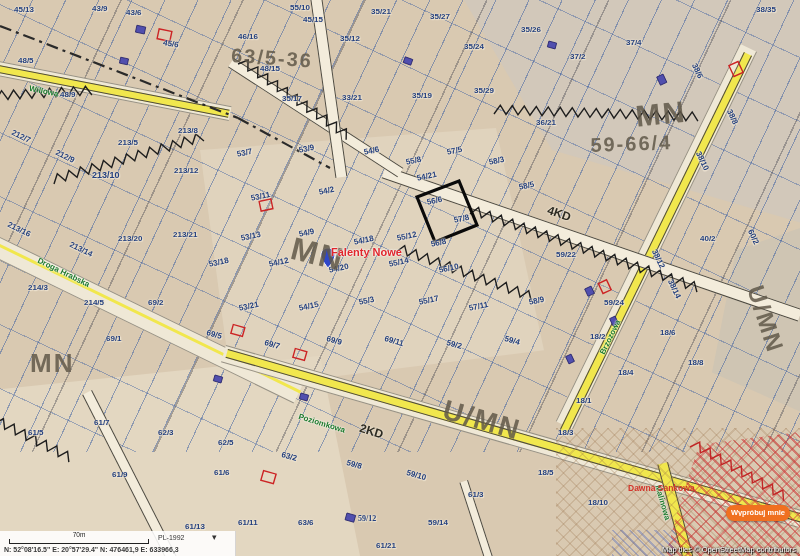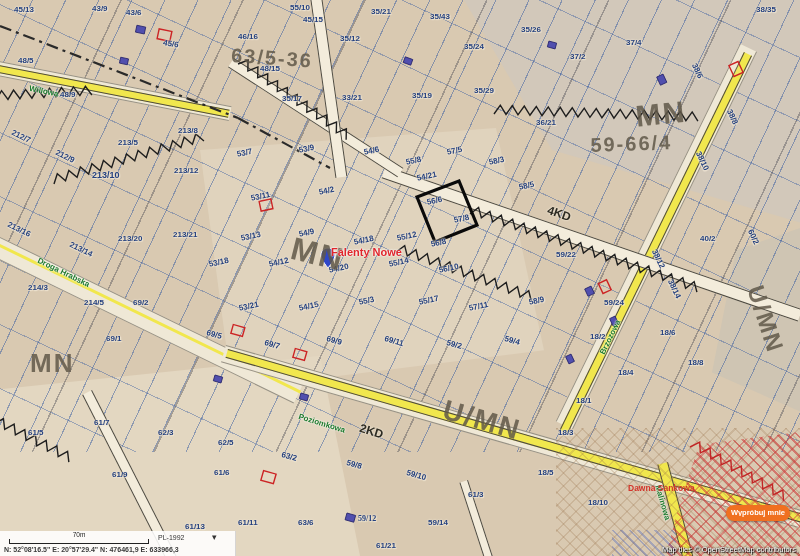--- a/index.html
+++ b/index.html
@@ -156,21 +156,21 @@
 
     <span class="lbl" style="left: 14px; top: 5px;">45/13</span>
         <span class="lbl" style="left: 92px; top: 4px;">43/9</span>
         <span class="lbl" style="left: 126px; top: 8px;">43/6</span>
         <span class="lbl" style="left: 164px; top: 38px; transform: rotate(10deg);">45/6</span>
         <span class="lbl" style="left: 238px; top: 32px;">46/16</span>
         <span class="lbl" style="left: 290px; top: 3px;">55/10</span>
         <span class="lbl" style="left: 303px; top: 15px;">45/15</span>
         <span class="lbl" style="left: 340px; top: 34px;">35/12</span>
         <span class="lbl" style="left: 371px; top: 7px;">35/21</span>
-        <span class="lbl" style="left: 430px; top: 12px;">35/43</span>
+        <span class="lbl" style="left: 430px; top: 12px;">35/27</span>
         <span class="lbl" style="left: 464px; top: 42px;">35/24</span>
         <span class="lbl" style="left: 521px; top: 25px;">35/26</span>
         <span class="lbl" style="left: 570px; top: 52px;">37/2</span>
         <span class="lbl" style="left: 626px; top: 38px;">37/4</span>
         <span class="lbl" style="left: 756px; top: 5px;">38/35</span>
         <span class="lbl" style="left: 698px; top: 62px; transform: rotate(64deg);">38/6</span>
         <span class="lbl" style="left: 733px; top: 108px; transform: rotate(64deg);">38/8</span>
         <span class="lbl" style="left: 702px; top: 150px; transform: rotate(64deg);">38/10</span>
         <span class="lbl" style="left: 754px; top: 228px; transform: rotate(64deg);">60/2</span>
         <span class="lbl" style="left: 18px; top: 56px;">48/5</span>
@@ -186,21 +186,21 @@
         <span class="lbl" style="left: 118px; top: 138px;">213/5</span>
         <span class="lbl" style="left: 178px; top: 126px;">213/8</span>
         <span class="lbl" style="left: 92px; top: 170px; font-size: 9px;">213/10</span>
         <span class="lbl" style="left: 174px; top: 166px;">213/12</span>
         <span class="lbl" style="left: 10px; top: 220px; transform: rotate(26deg);">213/16</span>
         <span class="lbl" style="left: 72px; top: 240px; transform: rotate(26deg);">213/14</span>
         <span class="lbl" style="left: 118px; top: 234px;">213/20</span>
         <span class="lbl" style="left: 173px; top: 230px;">213/21</span>
         <span class="lbl" style="left: 28px; top: 283px;">214/3</span>
         <span class="lbl" style="left: 84px; top: 298px;">214/5</span>
-        <span class="lbl" style="left: 133px; top: 298px;">69/2</span>
+        <span class="lbl" style="left: 148px; top: 298px;">69/2</span>
         <span class="lbl" style="left: 106px; top: 334px;">69/1</span>
         <span class="lbl" style="left: 236px; top: 150px; transform: rotate(-12deg);">53/7</span>
         <span class="lbl" style="left: 298px; top: 146px; transform: rotate(-12deg);">53/9</span>
         <span class="lbl" style="left: 250px; top: 194px; transform: rotate(-12deg);">53/11</span>
         <span class="lbl" style="left: 318px; top: 188px; transform: rotate(-12deg);">54/2</span>
         <span class="lbl" style="left: 363px; top: 148px; transform: rotate(-12deg);">54/6</span>
         <span class="lbl" style="left: 405px; top: 158px; transform: rotate(-12deg);">55/8</span>
         <span class="lbl" style="left: 446px; top: 148px; transform: rotate(-12deg);">57/5</span>
         <span class="lbl" style="left: 416px; top: 174px; transform: rotate(-12deg);">54/21</span>
         <span class="lbl" style="left: 426px; top: 198px; transform: rotate(-12deg);">56/6</span>

